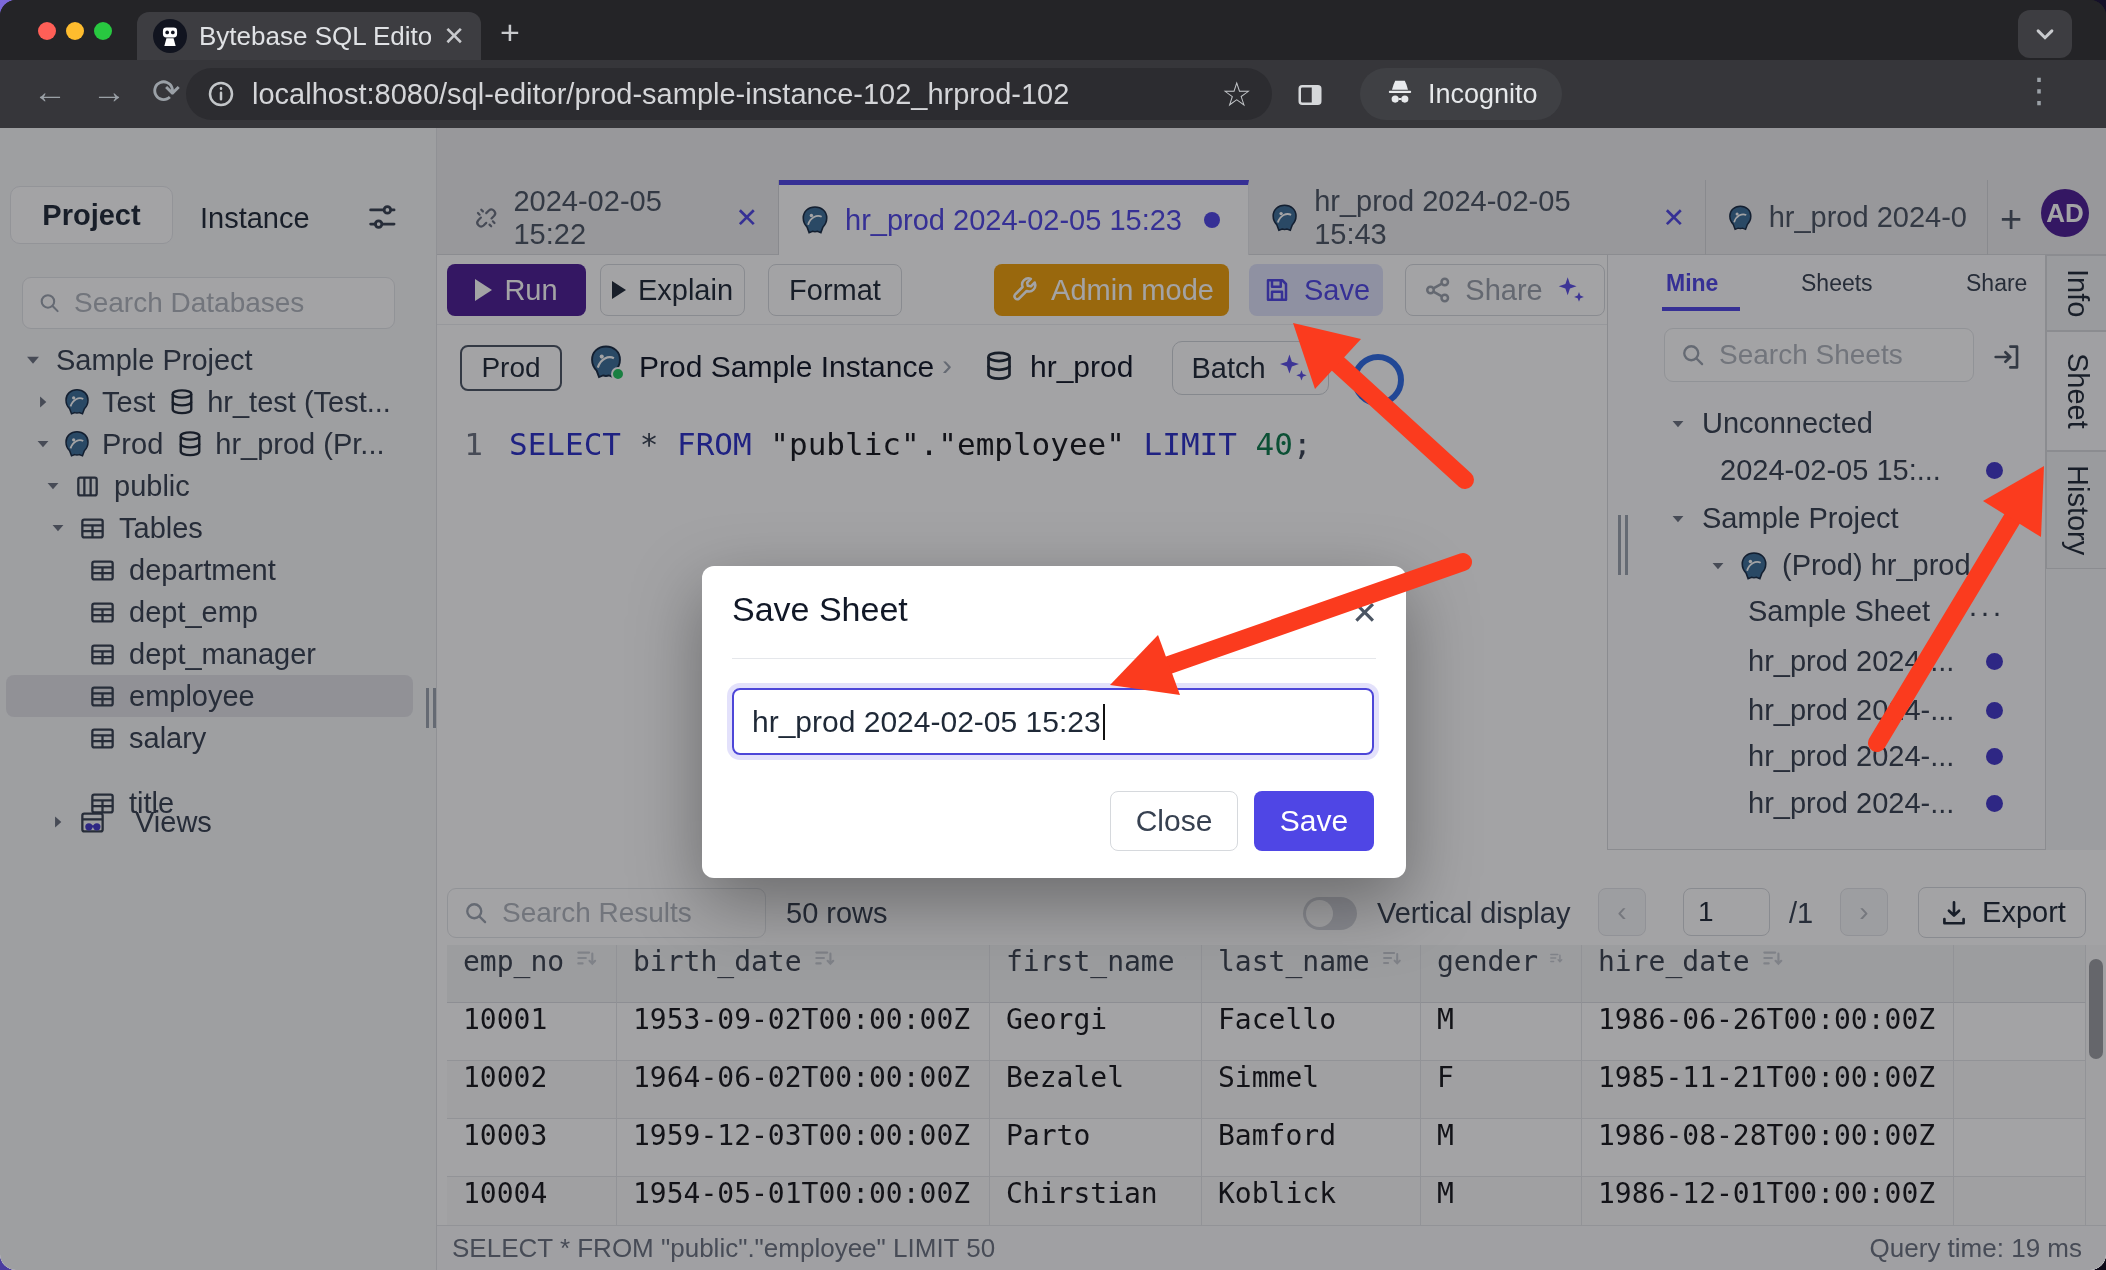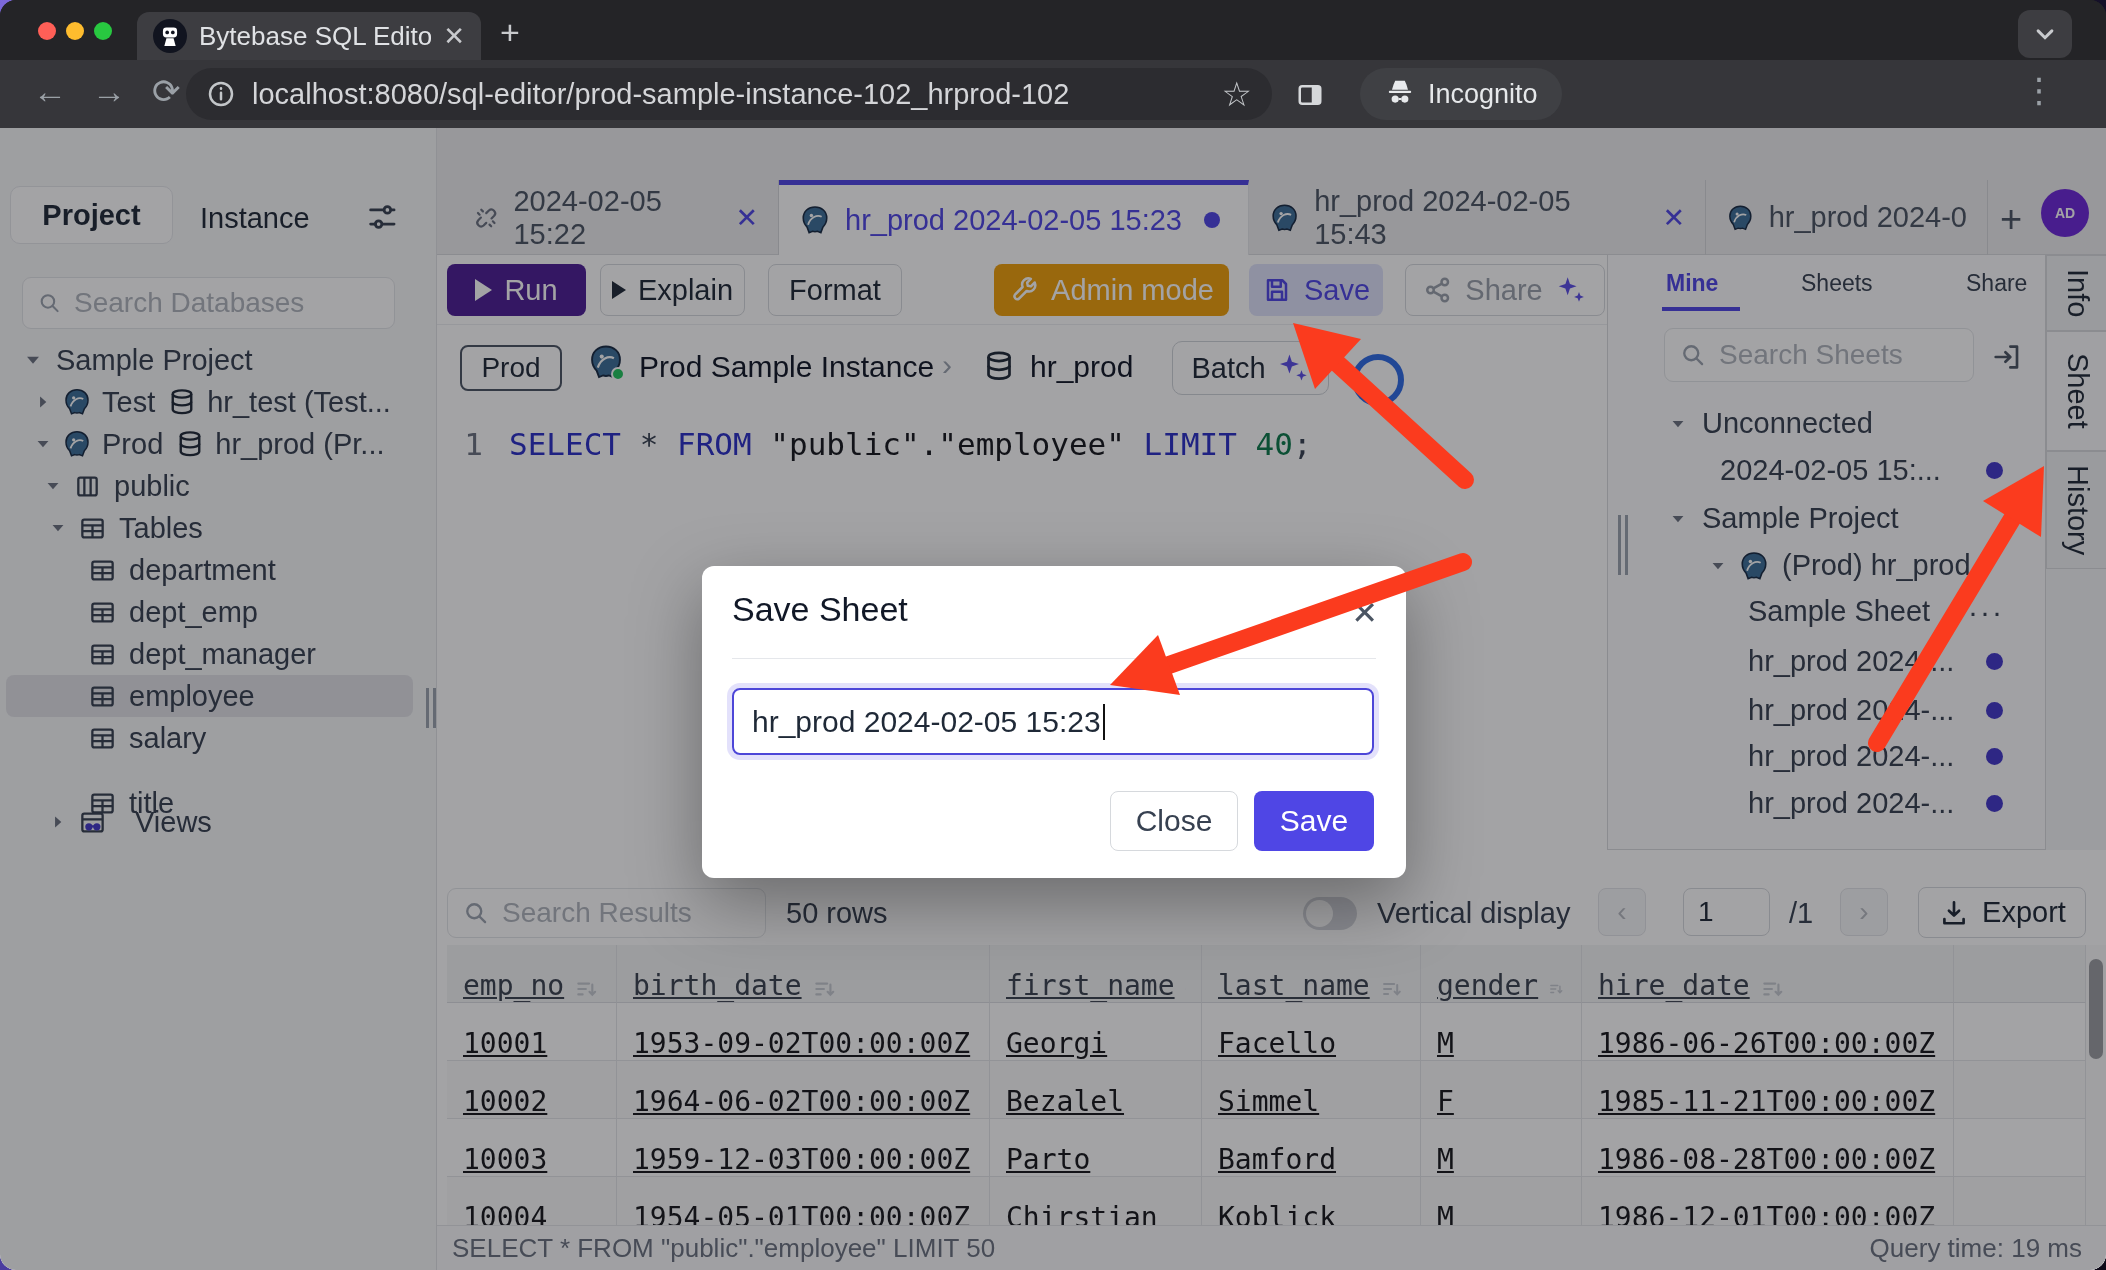--- a/index.html
+++ b/index.html
@@ -50,21 +50,21 @@
   .handle i { display:block; width:3px; background:#9ca3af; height:100%; }
 
   
   .main { position:absolute; left:437px; top:0; right:0; bottom:0; }
   .tabbar { position:absolute; left:0; top:0; right:0; height:127px; background:#ededef; border-bottom:1px solid #d8dadd; }
   .etab { position:absolute; top:52px; height:75px; display:flex; align-items:center; padding:0 20px; gap:14px;
           font-size:29px; color:#4b5563; border-right:1px solid #d5d7da; }
   .etab.active { background:#fff; border-top:5px solid #4f46e5; color:#4f46e5; border-right:1px solid #e5e7eb; }
   .etab .x { color:#4f46e5; font-size:27px; margin-left:6px; }
   .dirty-dot { width:16px; height:16px; border-radius:50%; background:#4f46e5; margin-left:8px; }
-  .avatar { position:absolute; width:48px; height:48px; border-radius:50%; background:#6d28d9; color:#fff; font-size:14px;
+  .avatar { position:absolute; width:48px; height:48px; border-radius:50%; background:#4c1d95; color:#fff; font-size:26px;
             font-weight:700; display:flex; align-items:center; justify-content:center; }
 
   .workrow { position:absolute; left:0; top:127px; right:0; height:625px; background:#fff; }
   .toolbar { position:absolute; left:0; top:0; width:1170px; height:70px; background:#fff; border-bottom:1px solid #eceef0; }
   .btn { position:absolute; top:9px; height:52px; border-radius:8px; display:flex; align-items:center; justify-content:center;
          gap:12px; font-size:29px; }
   .btn.white { background:#fff; border:1px solid #d6d9dd; color:#1f2937; }
   .play { width:0; height:0; border-style:solid; border-width:11px 0 11px 17px; border-color:transparent transparent transparent currentColor; }
 
   .crumbrow { position:absolute; left:0; top:70px; width:1170px; height:87px; background:#fff; display:block; }
@@ -103,22 +103,22 @@
   .pgbtn { position:absolute; top:8px; width:48px; height:48px; border:1px solid #e2e4e8; background:#f6f7f8; border-radius:8px;
            color:#b6bac1; font-size:28px; display:flex; align-items:center; justify-content:center; }
   .pginput { position:absolute; top:8px; width:87px; height:48px; border:1px solid #d6d9dd; border-radius:8px; font-size:28px;
              color:#1f2937; text-align:left; padding:0 14px; font-family:"Liberation Sans",sans-serif; }
   .exportbtn { position:absolute; top:7px; width:168px; height:51px; border:1px solid #d6d9dd; border-radius:8px; background:#fff;
                display:flex; align-items:center; justify-content:center; gap:12px; font-size:29px; color:#1f2937; }
 
   .grid { position:absolute; left:10px; top:65px; width:1639px; height:280px; overflow:hidden;
           font-family:"DejaVu Sans Mono",monospace; font-size:28px; color:#17181c; }
   .grow { display:grid; grid-template-columns:170px 373px 212px 219px 161px 372px 132px; }
-  .gcell { height:58px; display:flex; align-items:flex-end; padding:0 16px; border-right:1px solid #e4e6e9; border-bottom:1px solid #e4e6e9;
-           white-space:nowrap; overflow:hidden;text-decoration:underline; }
+  .gcell { height:58px; display:flex; align-items:flex-start; padding:0 16px; border-right:1px solid #e4e6e9; border-bottom:1px solid #e4e6e9;
+           white-space:nowrap; overflow:hidden; }
   .ghead .gcell { background:#f4f5f6; color:#3b4350; gap:10px; border-bottom:1px solid #dcdee2; }
   .grow.stripe .gcell { background:#fafafb; }
   .vscroll { position:absolute; right:0; top:65px; width:20px; height:280px; background:#fafafa; }
   .vscroll i { position:absolute; left:3px; top:14px; width:14px; height:100px; border-radius:7px; background:#9b9da2; }
 
   .statusbar { position:absolute; left:0; bottom:0; right:0; height:45px; background:#fafbfc; border-top:1px solid #e4e6e9;
                display:flex; align-items:center; justify-content:space-between; padding:0 24px 0 15px;
                font-size:26px; color:#6b7280; }
 
   

